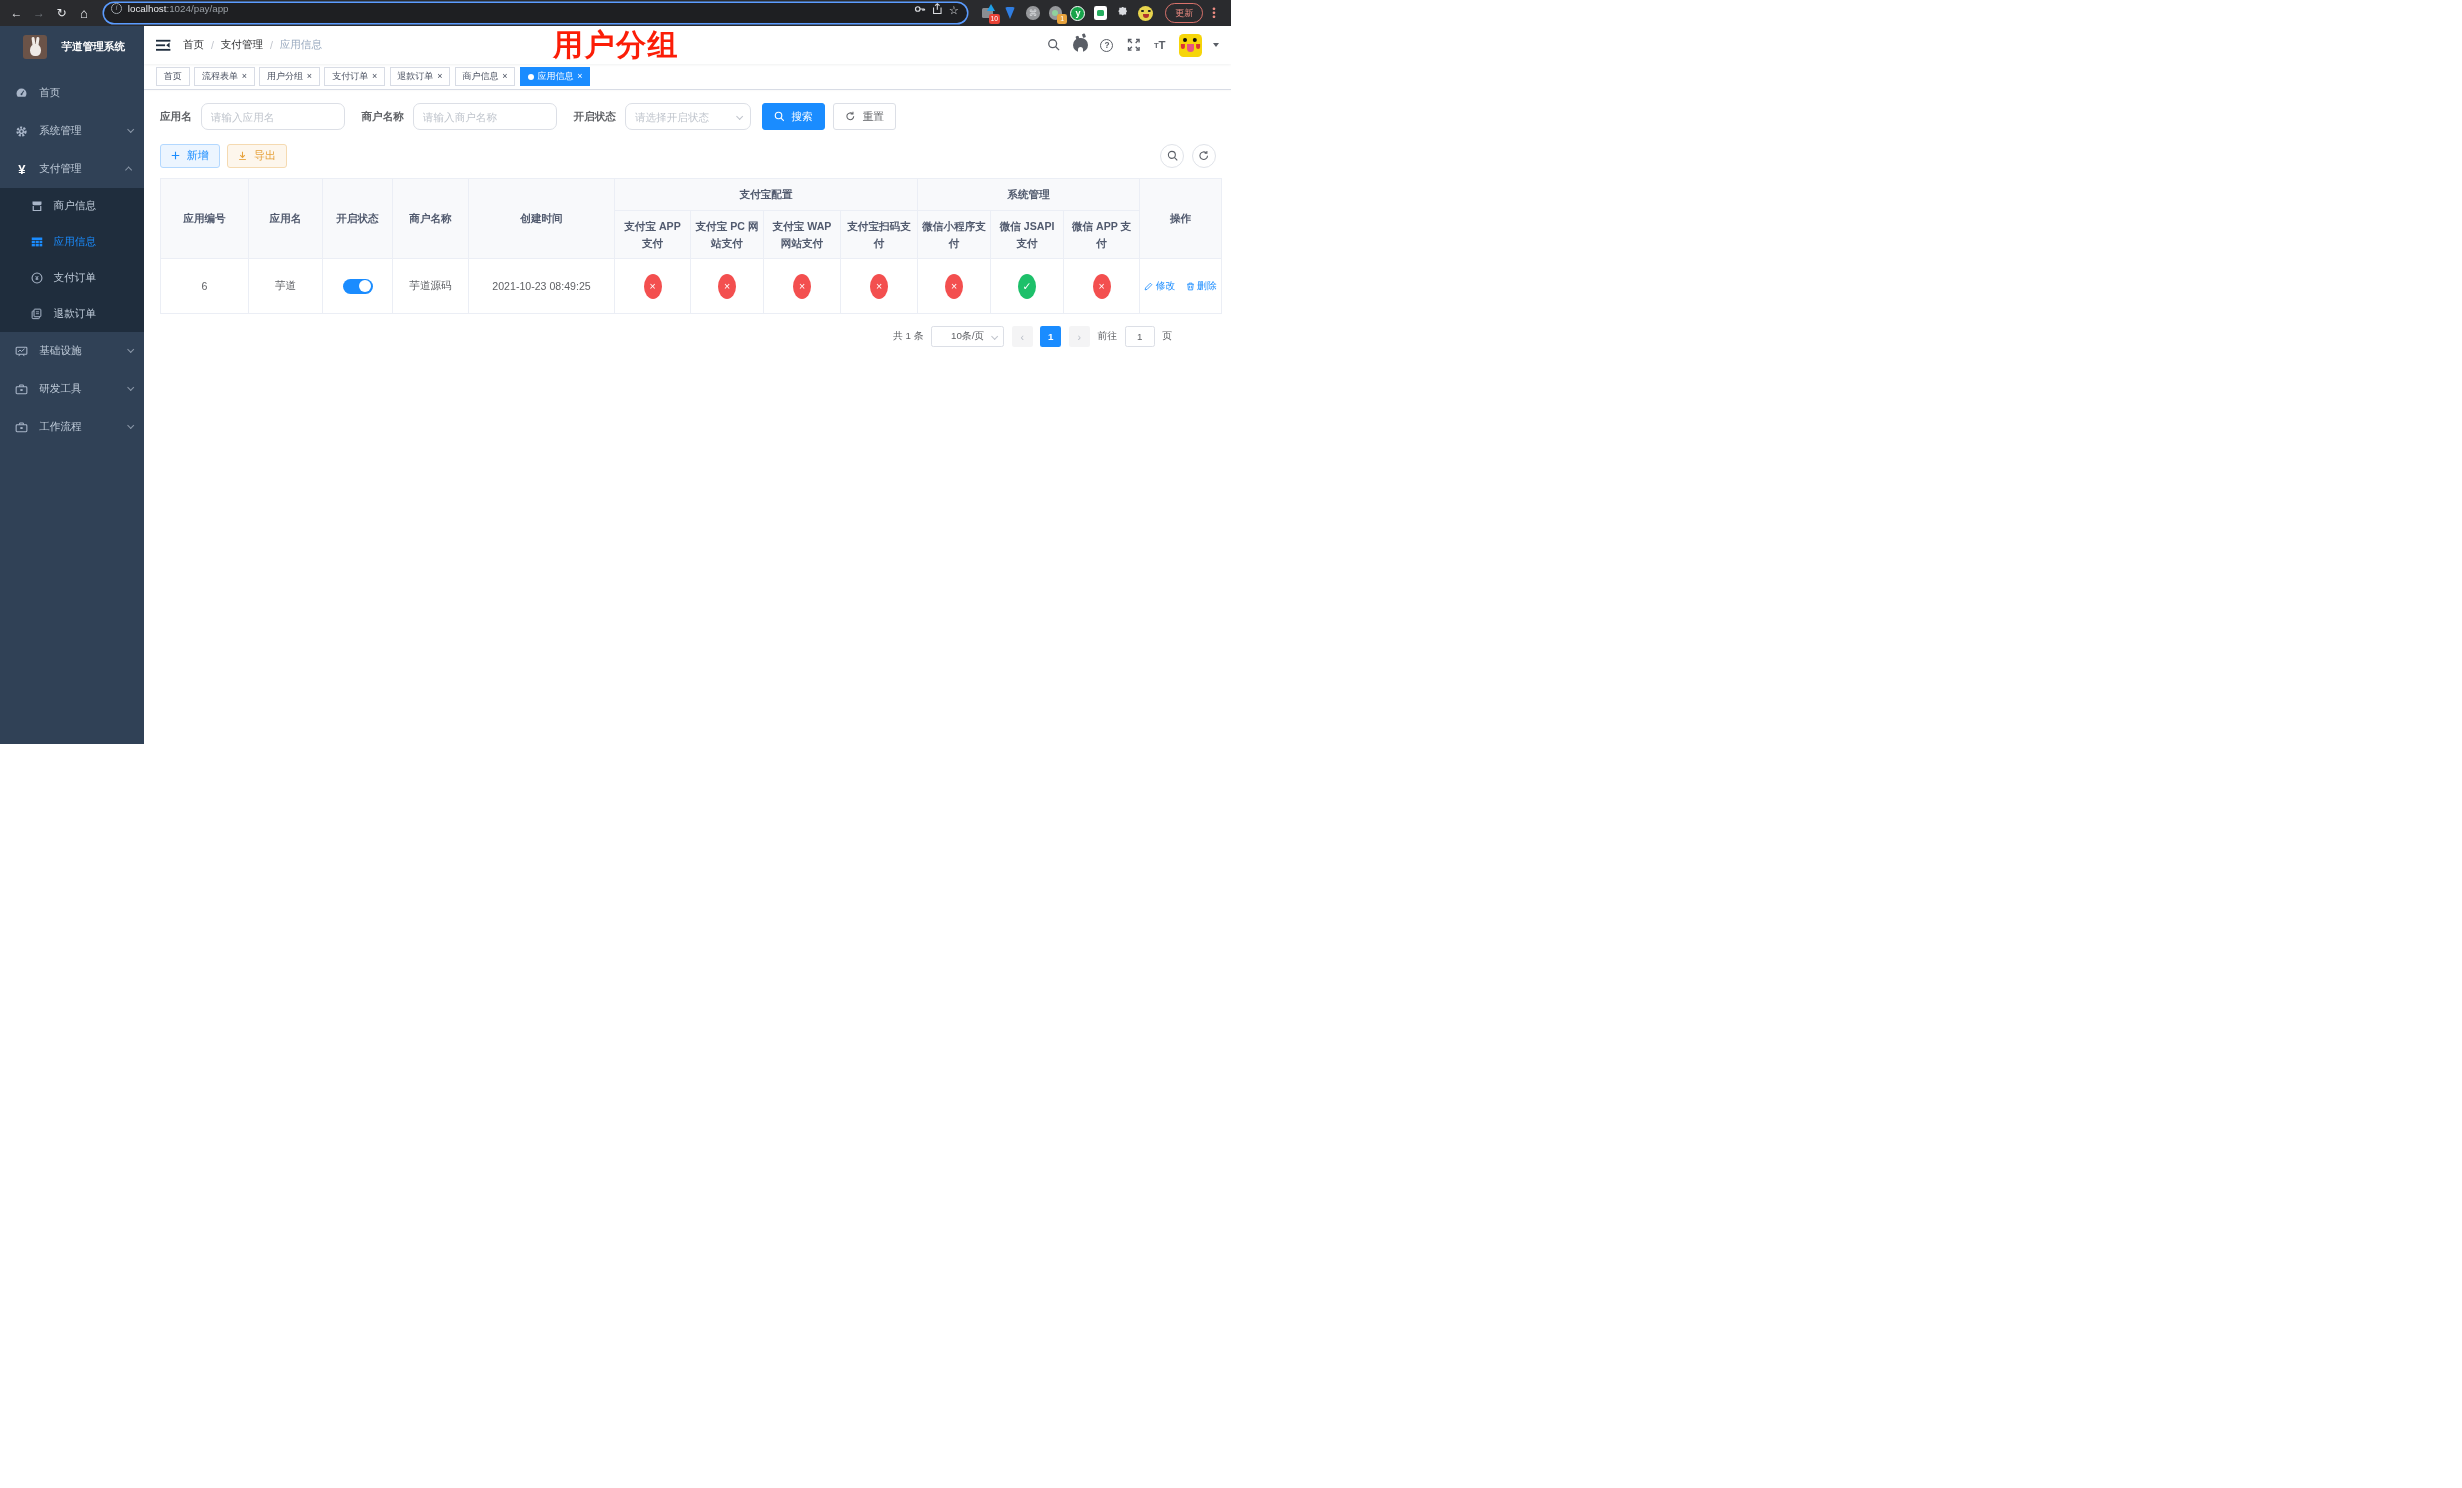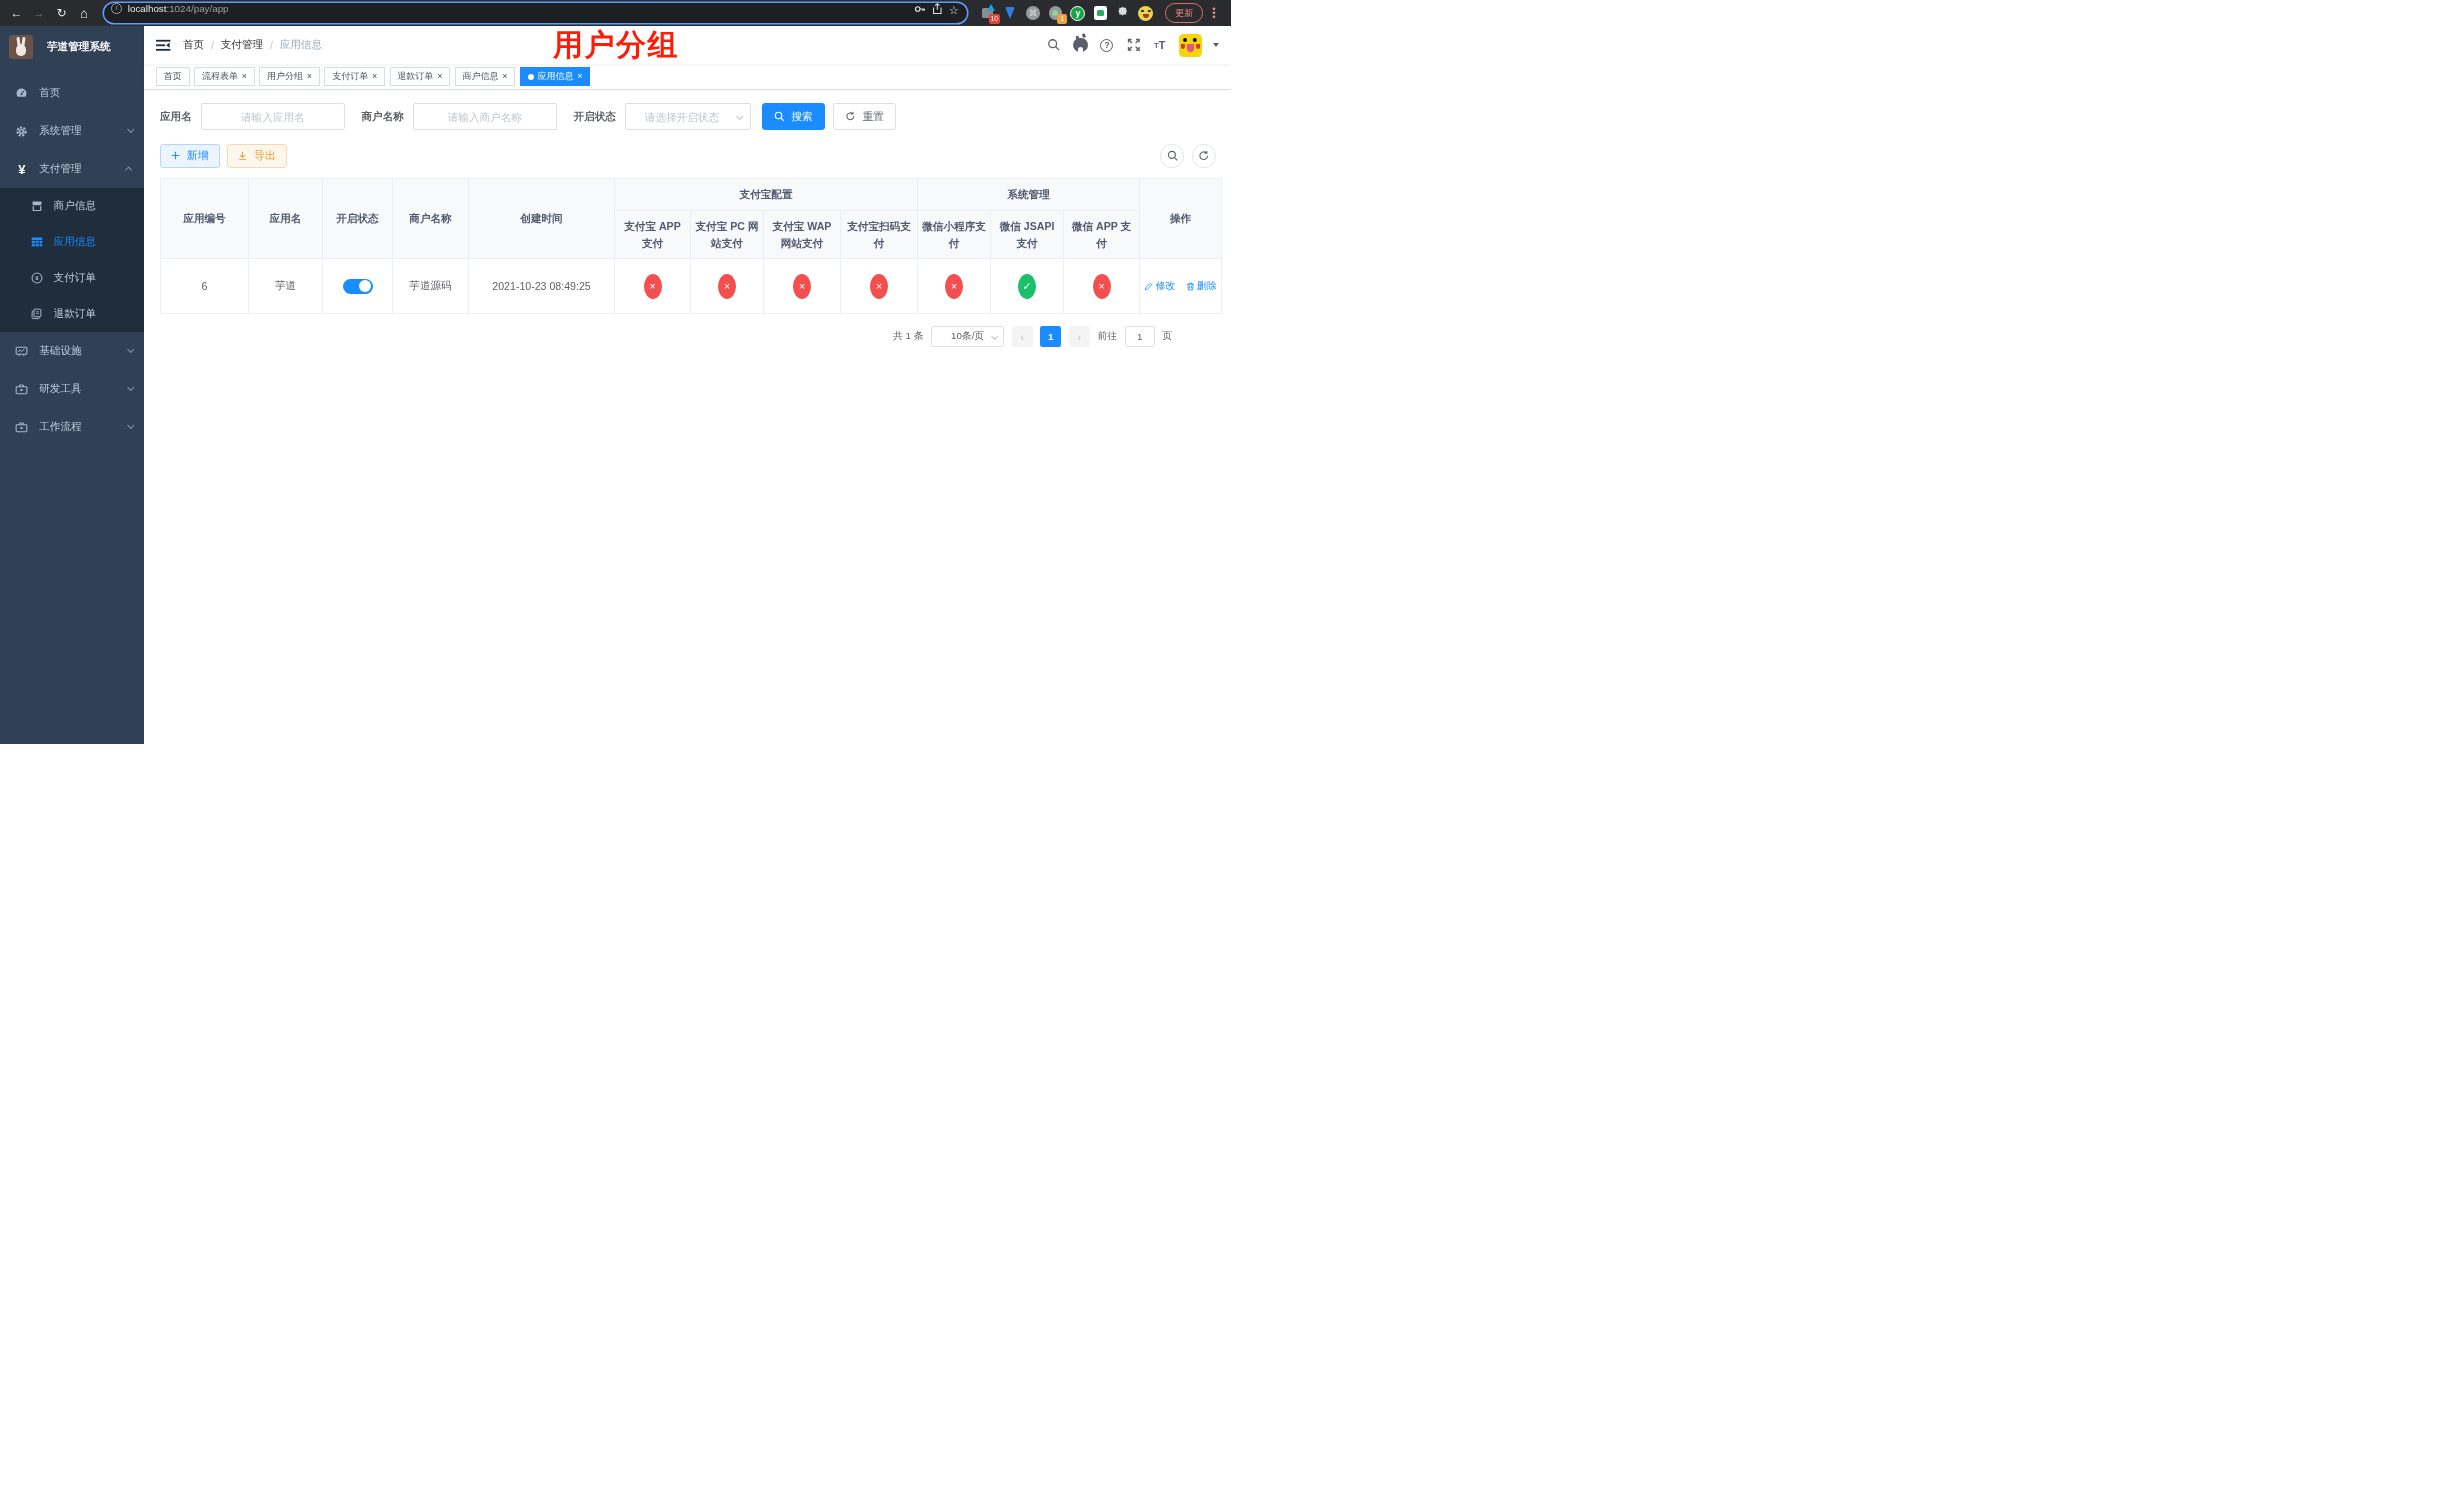--- a/index.html
+++ b/index.html
@@ -35,21 +35,21 @@
   .emoji-ext::after { content:""; position:absolute; left:4.5px; bottom:2.3px; width:6px; height:4.5px; border-radius:0 0 6px 6px; background:#b0342c; }
   .update-btn { margin-left:7.6px; border:0.8px solid #d9726b; color:#ec8b82; font-size:9px;
     padding:2.3px 9px; border-radius:9.8px; background:transparent; white-space:nowrap; }
   .menu-dots { color:#ec8b82; font-size:9.8px; letter-spacing:0; margin-left:4.5px; line-height:3.8px; text-align:center; }
 
   
   .app { display:flex; height:719px; }
 
   
   .sidebar { width:144px; background:#304156; color:#bfcbd9; flex:0 0 auto; overflow:hidden; }
-  .logo-row { height:42px; display:flex; align-items:center; padding:0 9px; gap:14px; }
+  .logo-row { height:42px; display:flex; align-items:center; padding:0 19px; gap:14px;justify-content:flex-end; }
   .logo-avatar { width:24px; height:24px; border-radius:3px; background:#6b5348; position:relative; overflow:hidden; flex:0 0 auto; }
   .logo-avatar .head { position:absolute; left:6.8px; top:9px; width:10.6px; height:12px; background:#efeae6; border-radius:50% 50% 45% 45%; }
   .logo-avatar .ear { position:absolute; top:1.5px; width:3px; height:9px; background:#efeae6; border-radius:2.3px; }
   .logo-avatar .ear.l { left:8.3px; transform:rotate(-8deg); }
   .logo-avatar .ear.r { left:13px; transform:rotate(8deg); }
   .logo-title { color:#fff; font-size:10.6px; font-weight:bold; white-space:nowrap; }
   .menu { margin-top:6px; }
   .m-item { height:38px; display:flex; align-items:center; padding:0 12px 0 15px; font-size:10.6px; gap:10.6px; position:relative; cursor:pointer; }
   .m-item .ic { width:13.6px; height:13.6px; display:flex; align-items:center; justify-content:center; color:#a9b6c9; font-size:11.4px; flex:0 0 auto; }
   .chev { width:5.3px; height:5.3px; border-right:1.1px solid #8a97a8; border-bottom:1.1px solid #8a97a8; margin-left:auto; }
@@ -91,22 +91,22 @@
   .tag { height:19.7px; display:flex; align-items:center; gap:3.8px; padding:0 6.8px; border:0.8px solid #d8dce5;
     background:#fff; color:#495060; font-size:9px; cursor:pointer; white-space:nowrap; }
   .tag .x { font-size:9px; line-height:1; }
   .tag.active { background:#1a8cff; border-color:#1a8cff; color:#fff; }
   .tag .dot { width:6px; height:6px; border-radius:50%; background:#fff; }
 
   
   .content { flex:1 1 auto; padding:13px 15px 0 16px; background:#fff; overflow:hidden; }
   .filters { display:flex; align-items:center; margin-bottom:13.6px; }
   .f-label { font-size:10.6px; font-weight:bold; color:#606266; margin-right:9px; white-space:nowrap; }
-  .f-input { width:144px; height:27px; border:0.8px solid #dcdfe6; border-radius:2px; padding:0 9px;
-    font-size:10.6px; color:#606266; outline:none; background:#fff; font-family:inherit;text-align:center; }
+  .f-input { width:144px; height:27px; border:0.8px solid #dcdfe6; border-radius:7px; padding:0 9px;
+    font-size:10.6px; color:#606266; outline:none; background:#fff; font-family:inherit; }
   .f-input::placeholder { color:#bfc4cc; }
   .f-group { display:flex; align-items:center; margin-right:16.7px; }
   .f-select { position:relative; width:126px; }
   .f-select .f-input { width:100%; padding-right:21px; }
   .sel-chev { position:absolute; right:8.3px; top:10.6px; width:5.3px; height:5.3px; border-right:1.1px solid #c0c4cc; border-bottom:1.1px solid #c0c4cc; transform:rotate(45deg); pointer-events:none; }
   .btn { height:27px; border-radius:3px; font-size:10.6px; display:inline-flex; align-items:center; gap:7px;
     padding:0 11.4px; cursor:pointer; border:0.8px solid #dcdfe6; background:#fff; color:#606266; font-family:inherit; }
   .btn-primary { background:#1a8cff; border-color:#1a8cff; color:#fff; margin-left:10.6px; margin-right:7.6px; }
   .toolbar { display:flex; align-items:center; margin-bottom:10.6px; }
   .btn-sm { height:24px; font-size:11px; padding:0 9.8px; }

